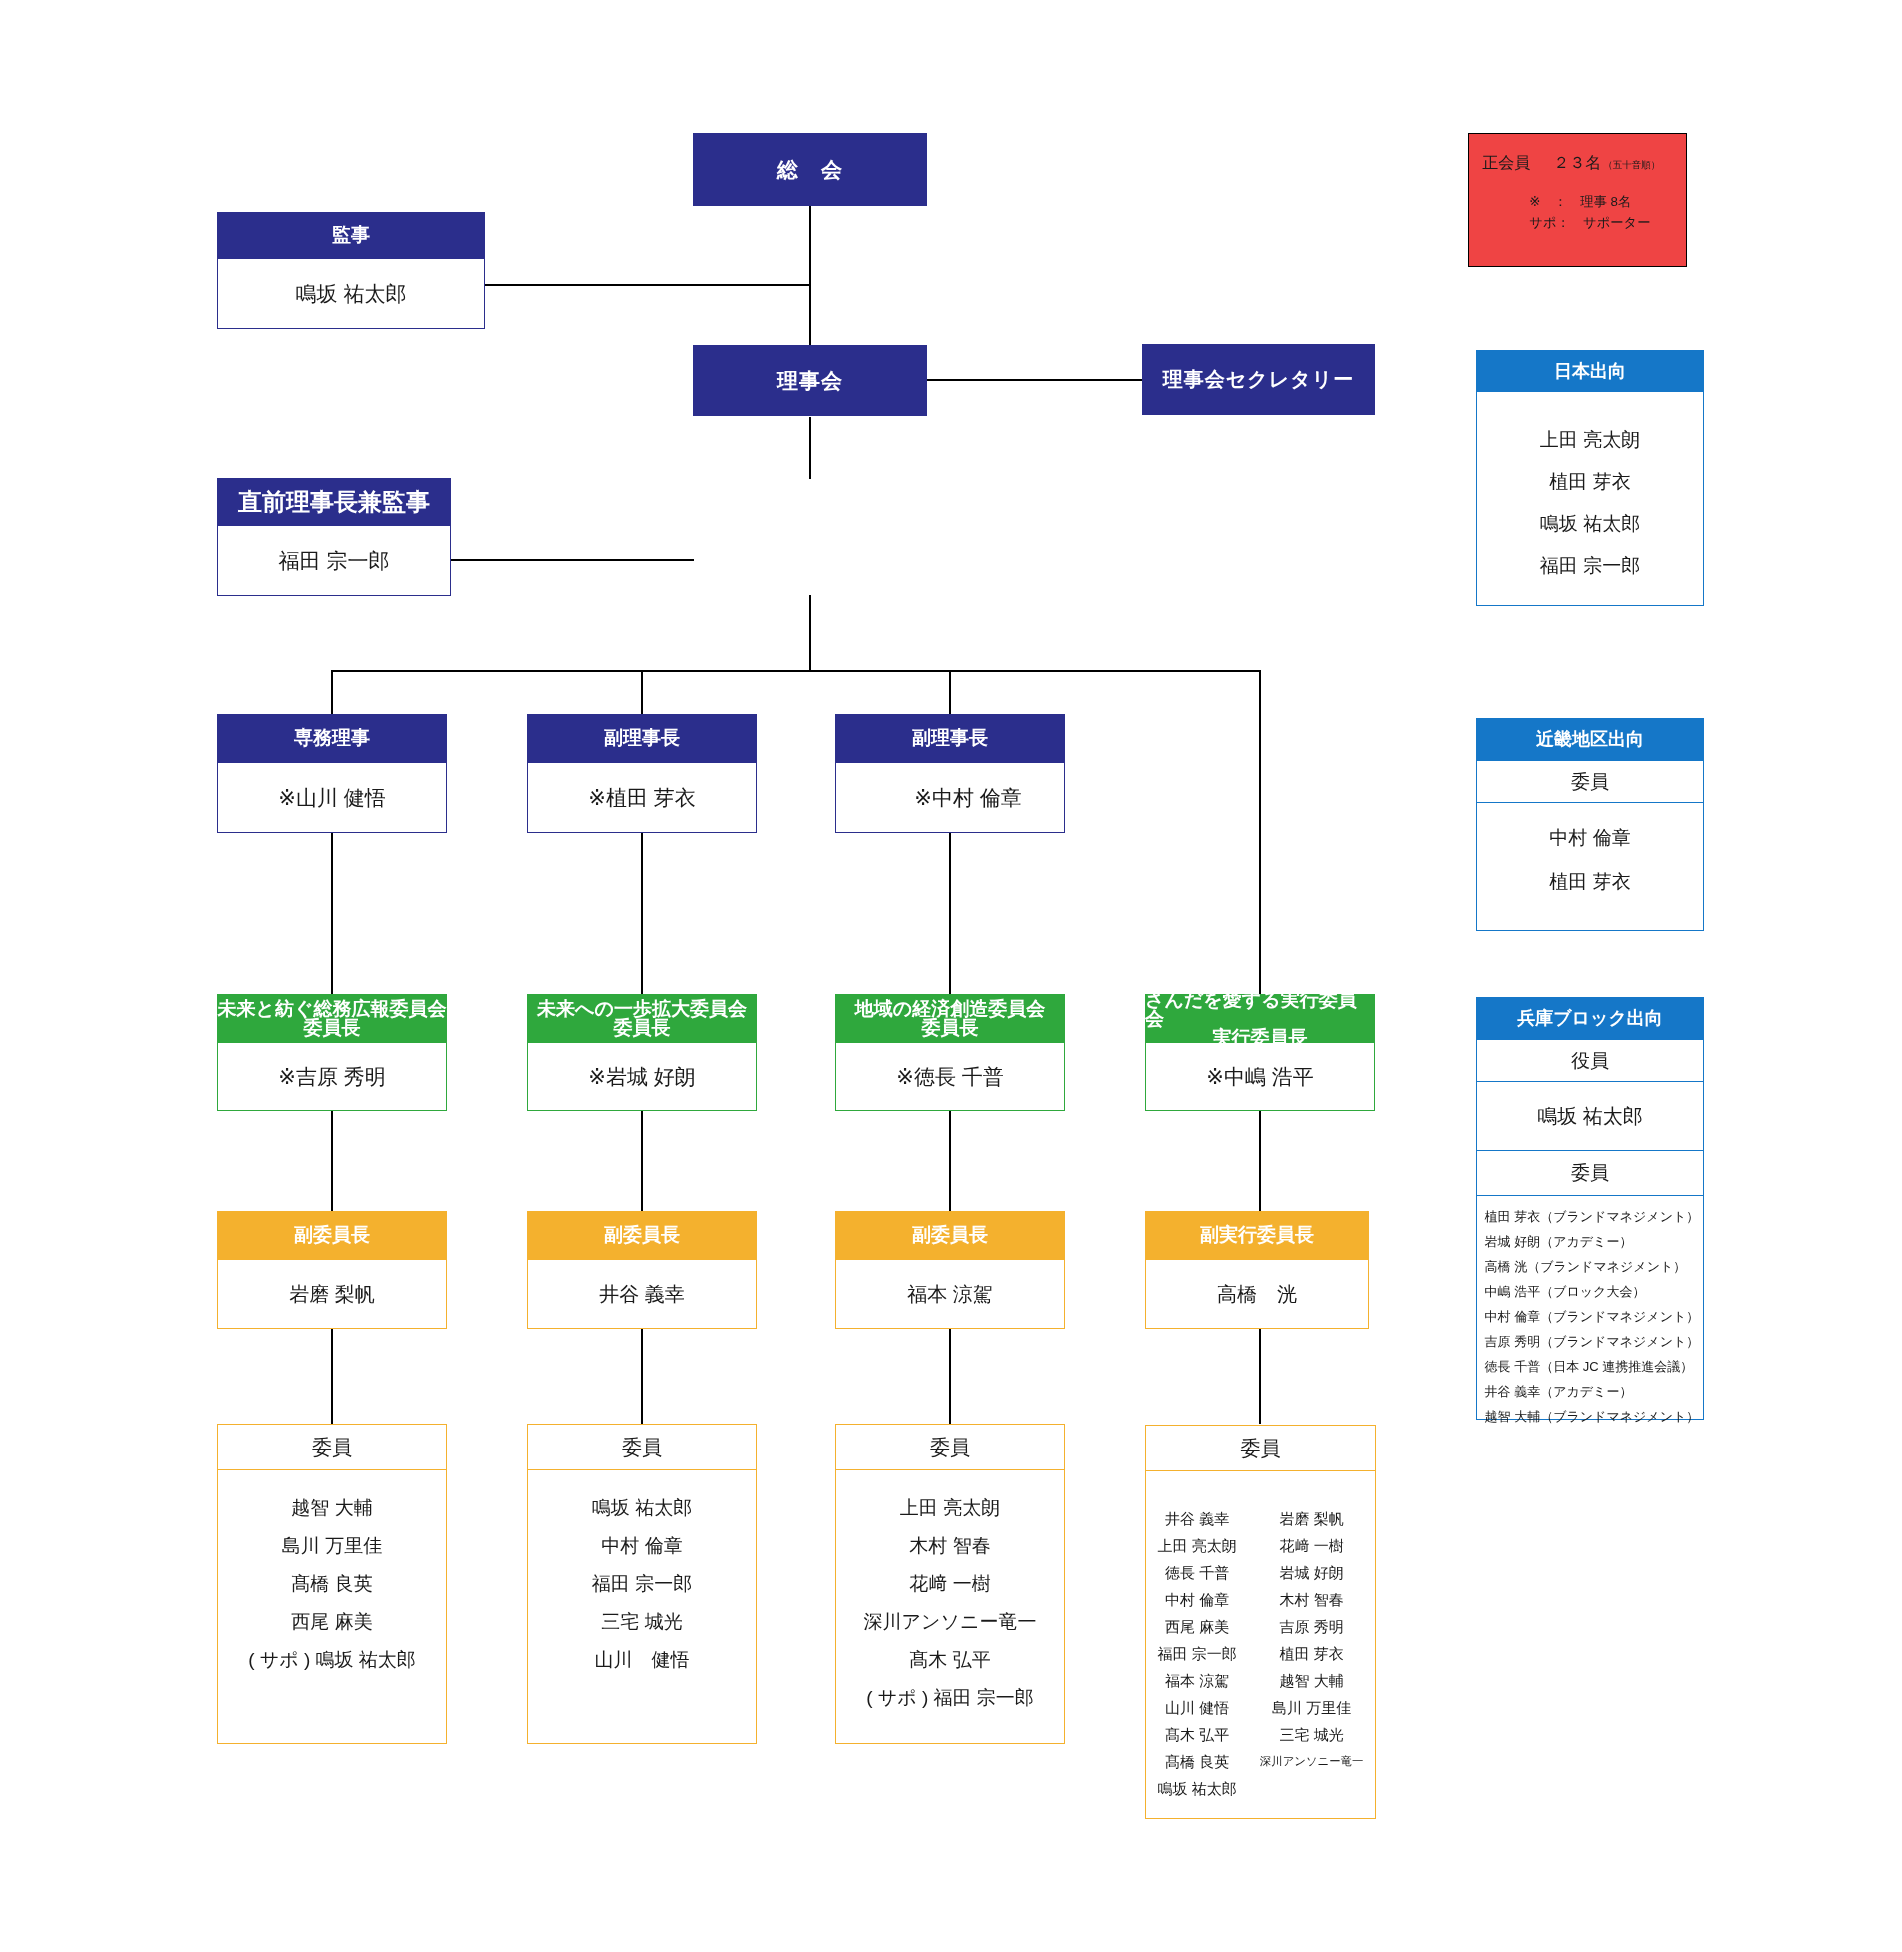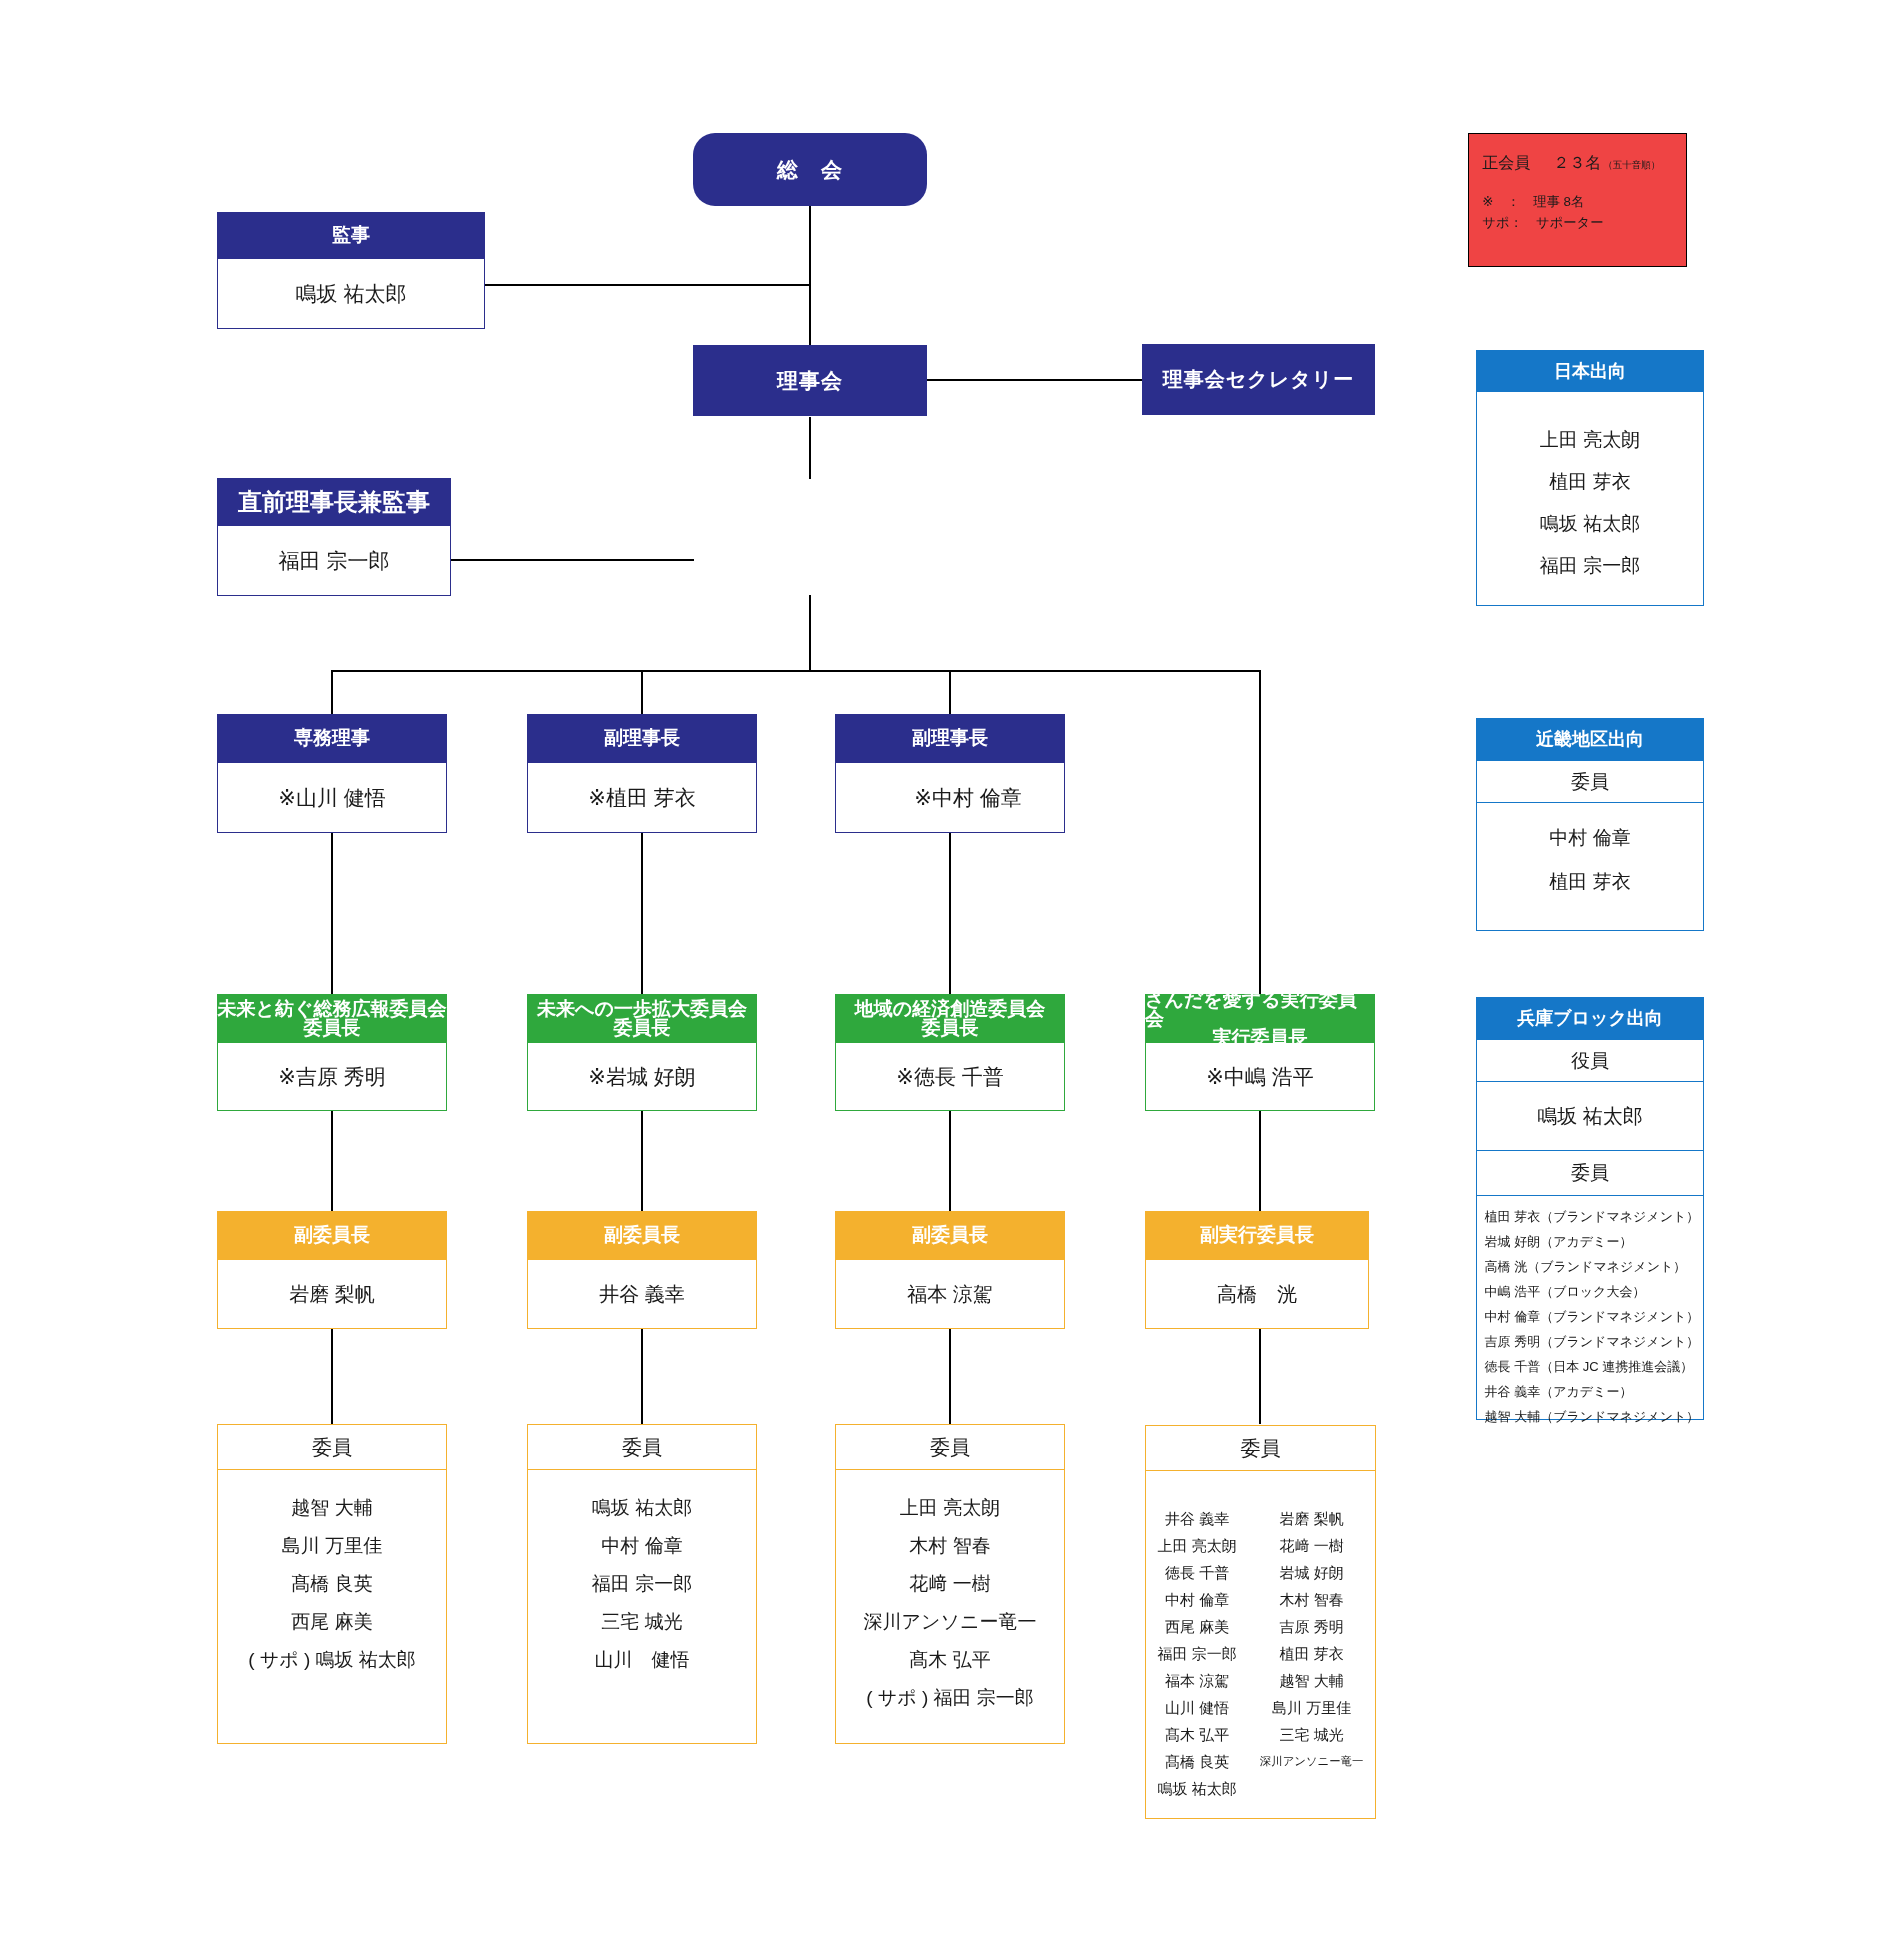--- a/index.html
+++ b/index.html
@@ -54,21 +54,21 @@
 
   
   #legend{
     position:absolute;left:1468px;top:133px;width:219px;height:134px;
     border:1.9px solid #000;box-sizing:border-box;background:#ef4444;
     padding:19px 13.3px 0 13.3px;
   }
   #legend .l1{font-size:16px;margin-bottom:17px;display:flex;align-items:baseline;}
   #legend .l1 .cnt{margin-left:23px;}
   #legend .l1 .small{font-size:9.5px;margin-left:1.9px;}
-  #legend .l2{font-size:13.3px;line-height:21px;}
+  #legend .l2{font-size:13.3px;line-height:21px;margin-left:47px;}
 
   
   .sbox{position:absolute;left:1458px;width:228px;box-sizing:border-box;margin-left:18px;}
   .sbox .shd{
     background:#1577c8;color:#fff;display:flex;align-items:center;justify-content:center;
     font-size:18px;font-weight:600;height:42px;
   }
   .sbox .ssub{
     background:#fff;border:1.9px solid #1577c8;display:flex;align-items:center;justify-content:center;
     font-size:19px;height:43px;box-sizing:border-box;
@@ -106,21 +106,21 @@
   <div class="vline" style="left:949px;top:833px;height:161px;"></div>
   <div class="vline" style="left:331px;top:1111px;height:100px;"></div>
   <div class="vline" style="left:641px;top:1111px;height:100px;"></div>
   <div class="vline" style="left:949px;top:1111px;height:100px;"></div>
   <div class="vline" style="left:1259px;top:1111px;height:100px;"></div>
   <div class="vline" style="left:331px;top:1329px;height:95px;"></div>
   <div class="vline" style="left:641px;top:1329px;height:95px;"></div>
   <div class="vline" style="left:949px;top:1329px;height:95px;"></div>
   <div class="vline" style="left:1259px;top:1329px;height:95px;"></div>
 
-  <div class="solid" id="soukai" style="left:693px;top:133px;width:234px;height:73px;background:#2b2e8c;border-radius:22px;">総　会</div>
+  <div class="solid" id="soukai" style="left:693px;top:133px;width:234px;height:73px;background:#2b2e8c;">総　会</div>
 
   <div class="cbox" id="kanji" style="left:217px;top:206px;width:268px;margin-top:6px;">
     <div class="hd navy-hd" style="height:46px;">監事</div>
     <div class="bd navy-bd" style="height:71px;">鳴坂 祐太郎</div>
   </div>
 
   <div class="solid" id="rijikai" style="left:693px;top:345px;width:234px;height:71px;background:#2b2e8c;">理事会</div>
 
   <div class="solid" id="secretary" style="left:1142px;top:344px;width:233px;height:71px;background:#2b2e8c;font-size:20px;">理事会セクレタリー</div>
 

